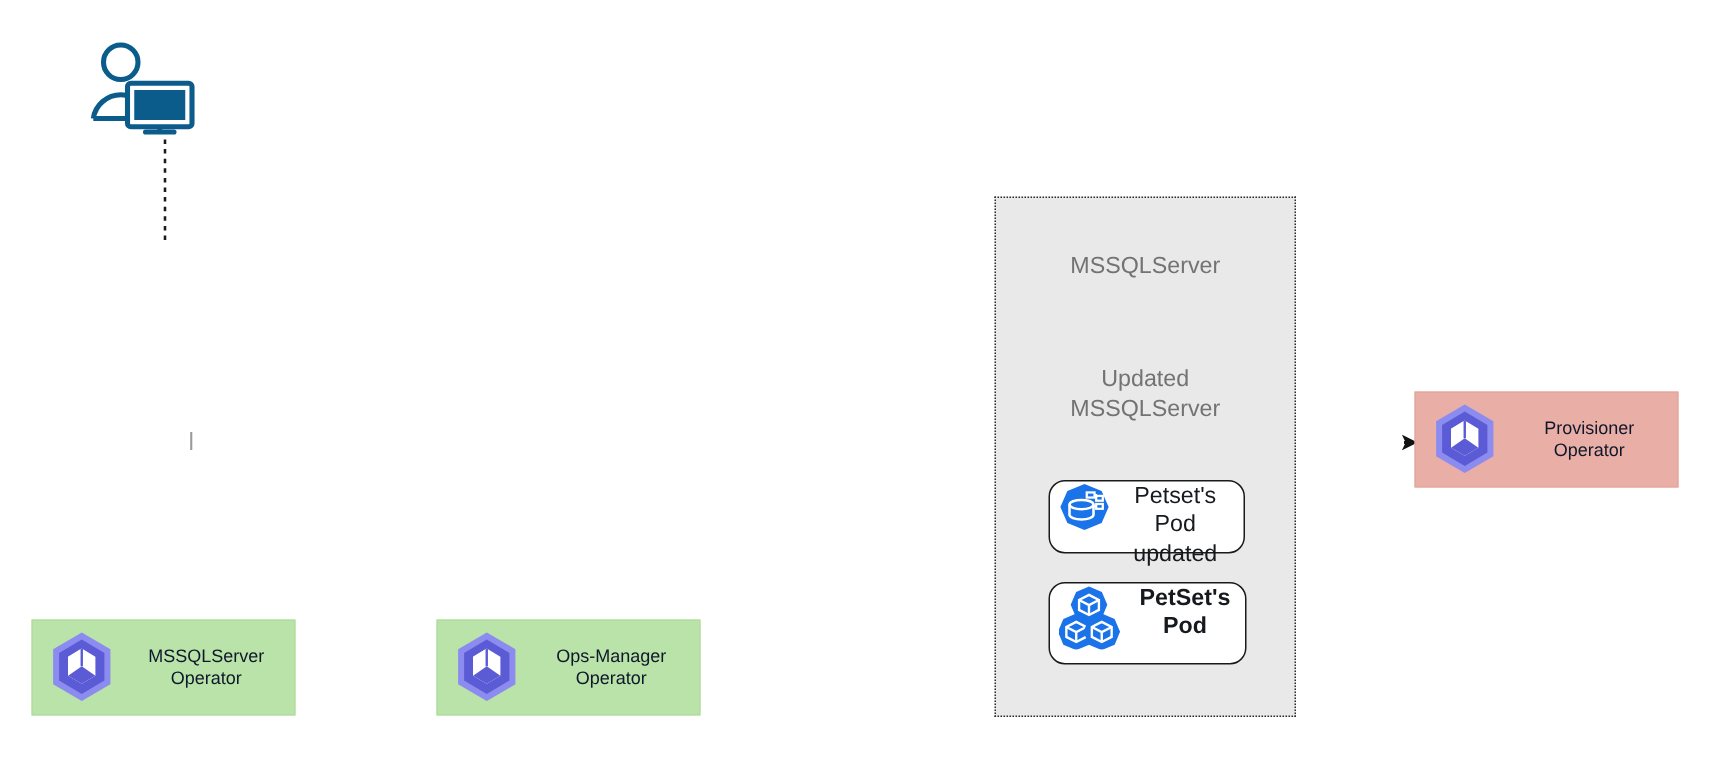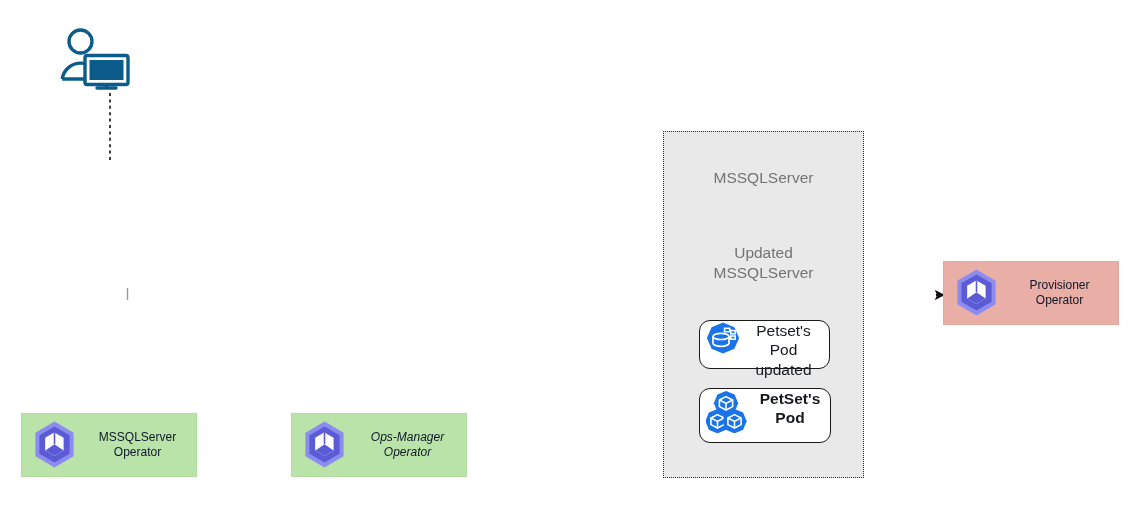--- a/index.html
+++ b/index.html
@@ -264,21 +264,21 @@
         <path d="M24.5 12.4 L33.6 17.8 L33.6 30.5 L24.5 35.9 L15.4 30.5 L15.4 17.8 Z" fill="#ffffff"></path>
         <path d="M24.5 12.4 L24.5 24.2 L15.4 30.5 L15.4 17.8 Z" fill="#ffffff"></path>
         <path d="M15.4 30.5 L24.5 24.2 L33.6 30.5 L24.5 35.9 Z" fill="#5b5bd6"></path>
         <path d="M24.5 12.4 L24.5 24.2" stroke="#5b5bd6" stroke-width="1.6"></path>
       </svg>
     </span>
     <span class="op-label">MSSQLServer
 Operator</span>
   </div>
 
-  <div class="op-box op-green" style="left:291px; top:413px; width:176px; height:64px;font-style:italic;">
+  <div class="op-box op-green" style="left:291px; top:413px; width:176px; height:64px;">
     <span class="icon-wrap">
       <svg width="49" height="50" viewBox="0 0 49 50" xmlns="http://www.w3.org/2000/svg">
         <path d="M24.5 1.6 L43.6 12.8 L43.6 36.2 L24.5 47.4 L5.4 36.2 L5.4 12.8 Z" fill="#8c8cf0"></path>
         <path d="M24.5 6.4 L39.6 15.3 L39.6 33.7 L24.5 42.6 L9.4 33.7 L9.4 15.3 Z" fill="#5b5bd6"></path>
         <path d="M24.5 12.4 L33.6 17.8 L33.6 30.5 L24.5 35.9 L15.4 30.5 L15.4 17.8 Z" fill="#ffffff"></path>
         <path d="M24.5 12.4 L24.5 24.2 L15.4 30.5 L15.4 17.8 Z" fill="#ffffff"></path>
         <path d="M15.4 30.5 L24.5 24.2 L33.6 30.5 L24.5 35.9 Z" fill="#5b5bd6"></path>
         <path d="M24.5 12.4 L24.5 24.2" stroke="#5b5bd6" stroke-width="1.6"></path>
       </svg>
     </span>

